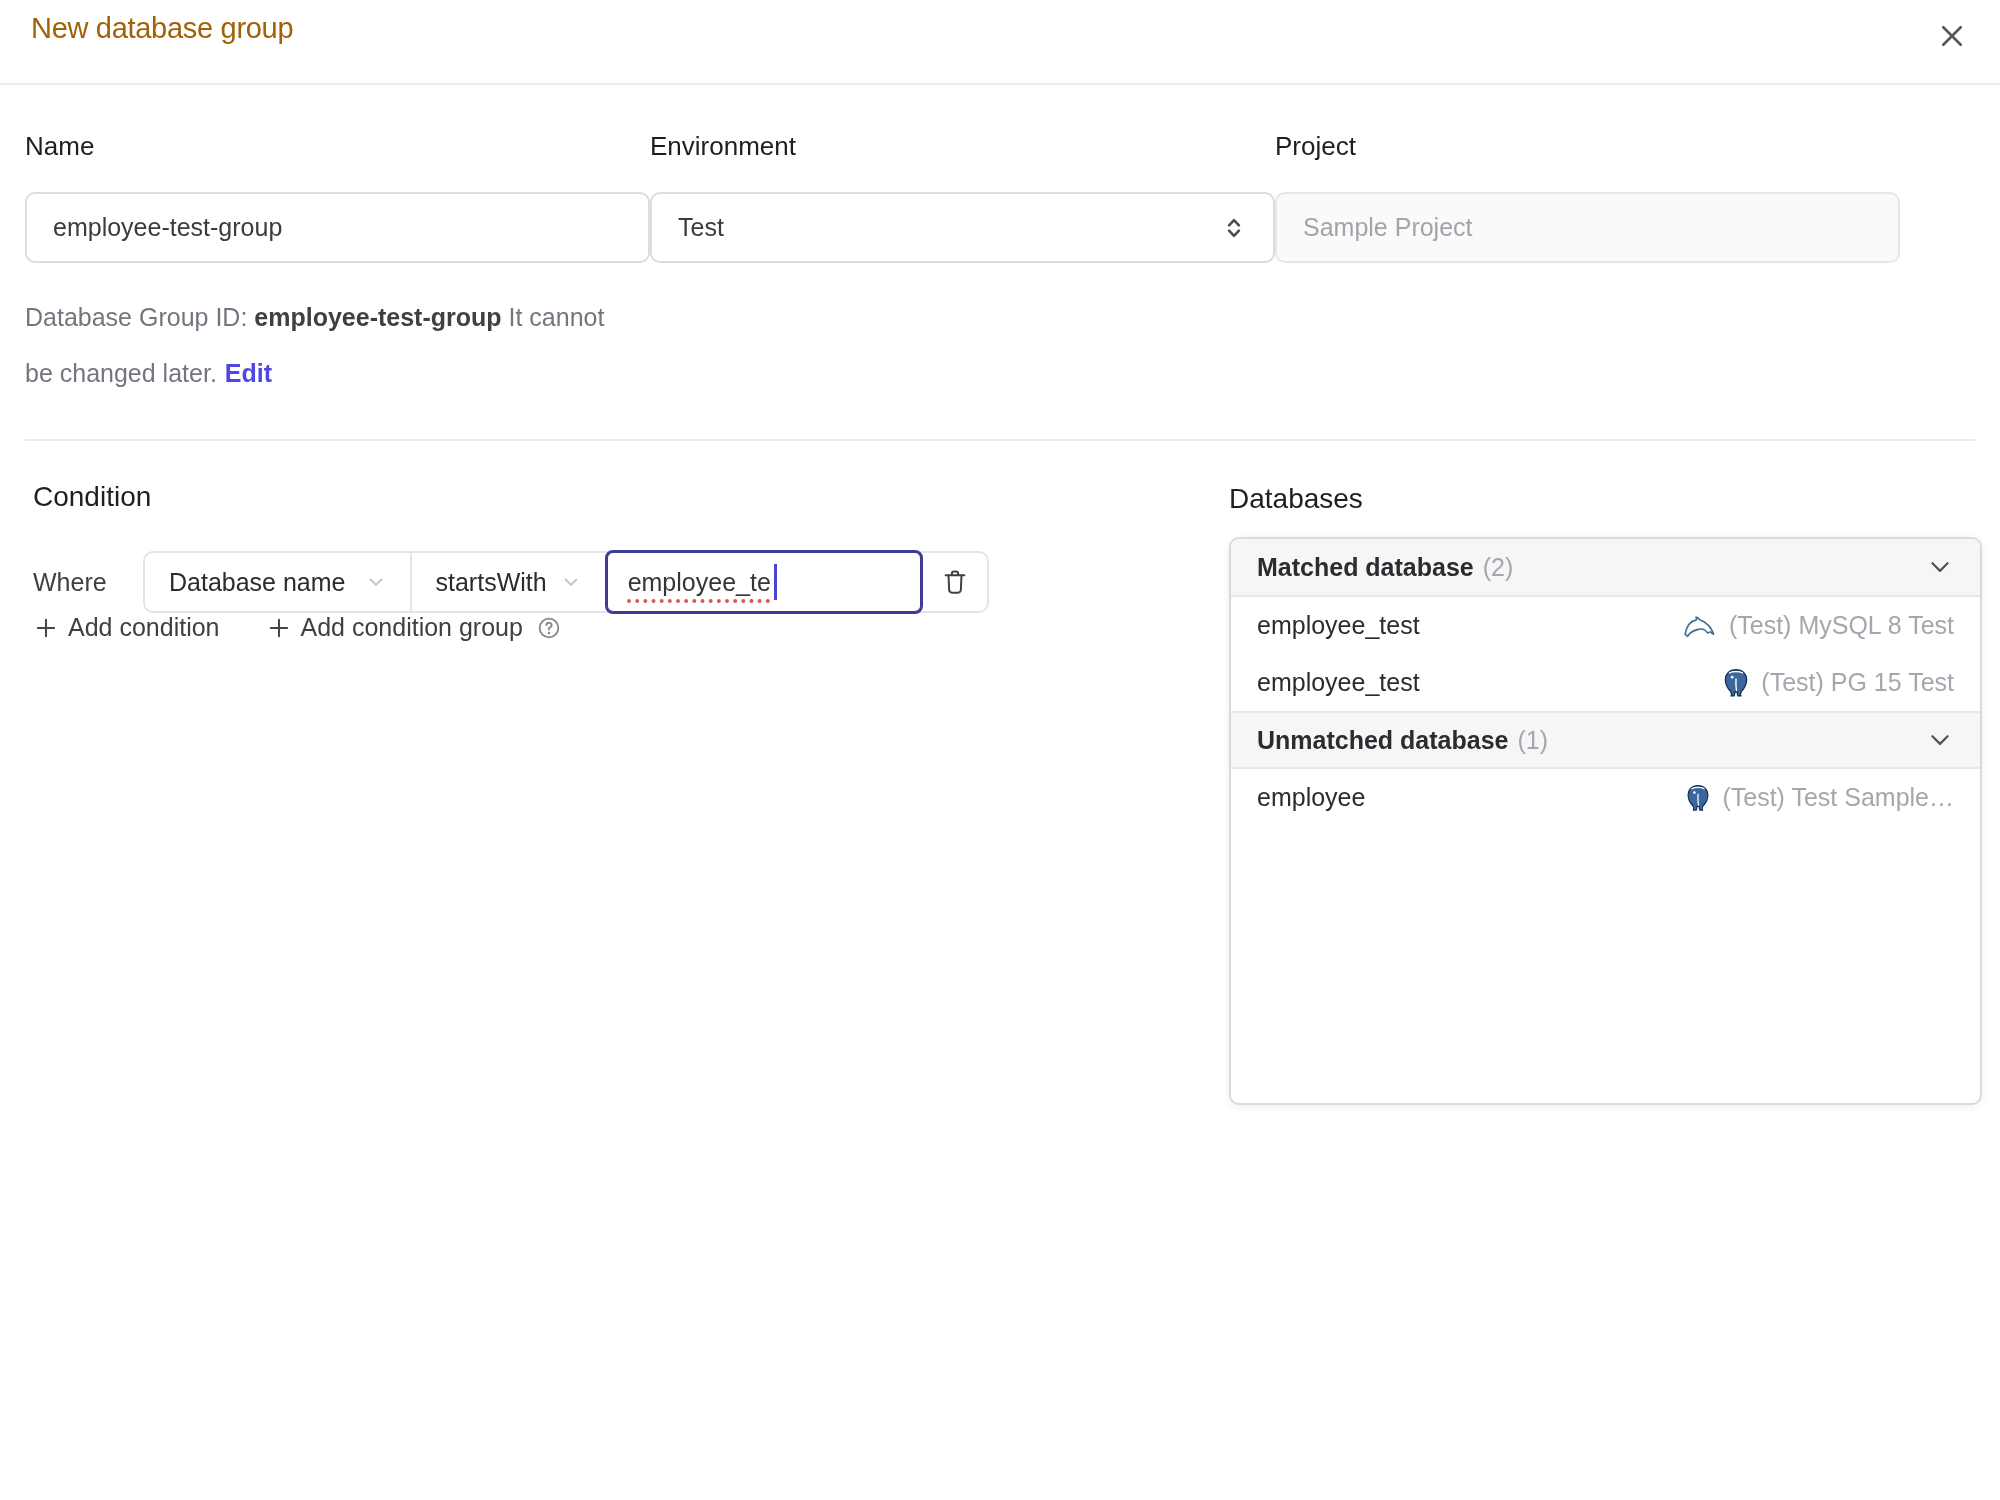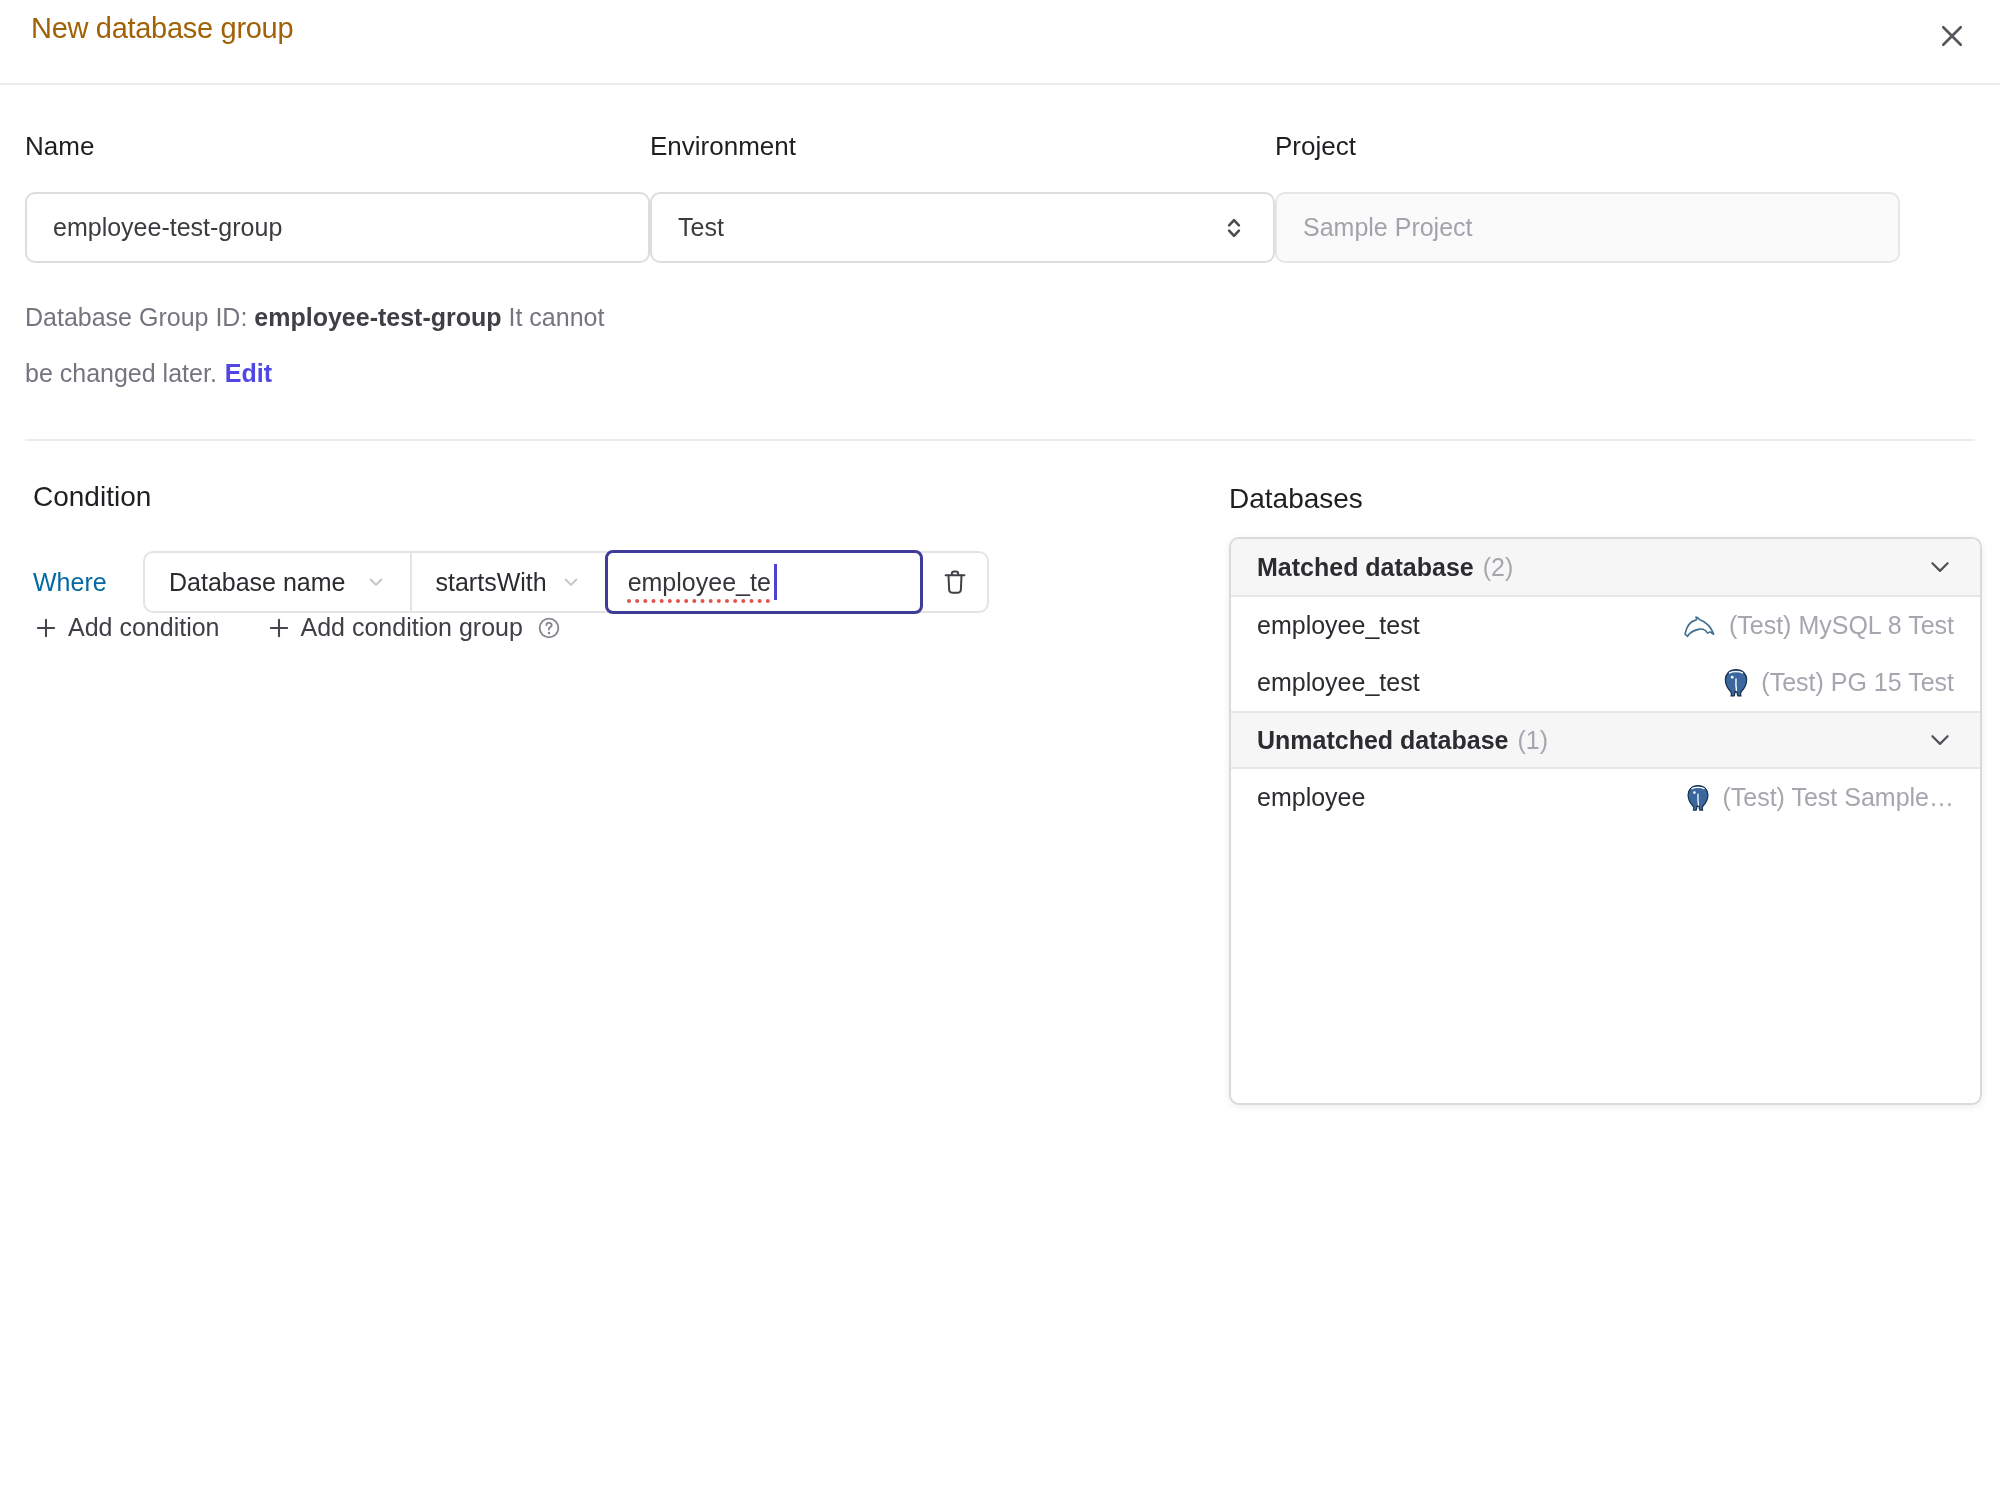--- a/index.html
+++ b/index.html
@@ -32,21 +32,21 @@
   .bottom { display:flex; padding:0 18px 0 25px; align-items:flex-start; }
   .cond-col { flex:1 1 auto; padding-left:8px; }
   .db-col { flex:0 0 753px; }
 
   .section-heading { font-size:28px; font-weight:500; color:#1f1f23; line-height:40px; }
   .cond-col .section-heading { margin-top:36px; }
   .db-col .section-heading { margin-top:38px; }
 
   
   .cond-row { margin-top:34px; display:flex; align-items:center; }
-  .where-label { width:110px; font-size:25px; color:#0369a1; }
+  .where-label { width:110px; font-size:25px; color:#404040; }
   .cond-group { display:flex; align-items:stretch; height:62px; border:2px solid #e4e4e7; border-radius:10px; background:#fff; }
   .cond-seg { display:flex; align-items:center; gap:14px; padding:0 24px; font-size:25px; color:#2b2b30; cursor:pointer; white-space:nowrap; }
   .cond-seg.first { border-right:2px solid #e4e4e7;gap:20px; }
   .cond-input { position:relative; z-index:2; width:318px; margin:-3px 0; border:3px solid #3e3b99;
     border-radius:8px; background:#fff; display:flex; align-items:center; padding:0 20px; cursor:text; }
   .cond-value { font-size:25px; color:#35353a; white-space:nowrap;
     text-decoration:underline dotted #e0564e; text-decoration-thickness:4px; text-underline-offset:9px; }
   .caret { width:3px; height:36px; background:#4d43cf; margin-left:3px; }
   .trash-btn { width:64px; display:flex; align-items:center; justify-content:center; background:none; border:none; cursor:pointer; }
 

